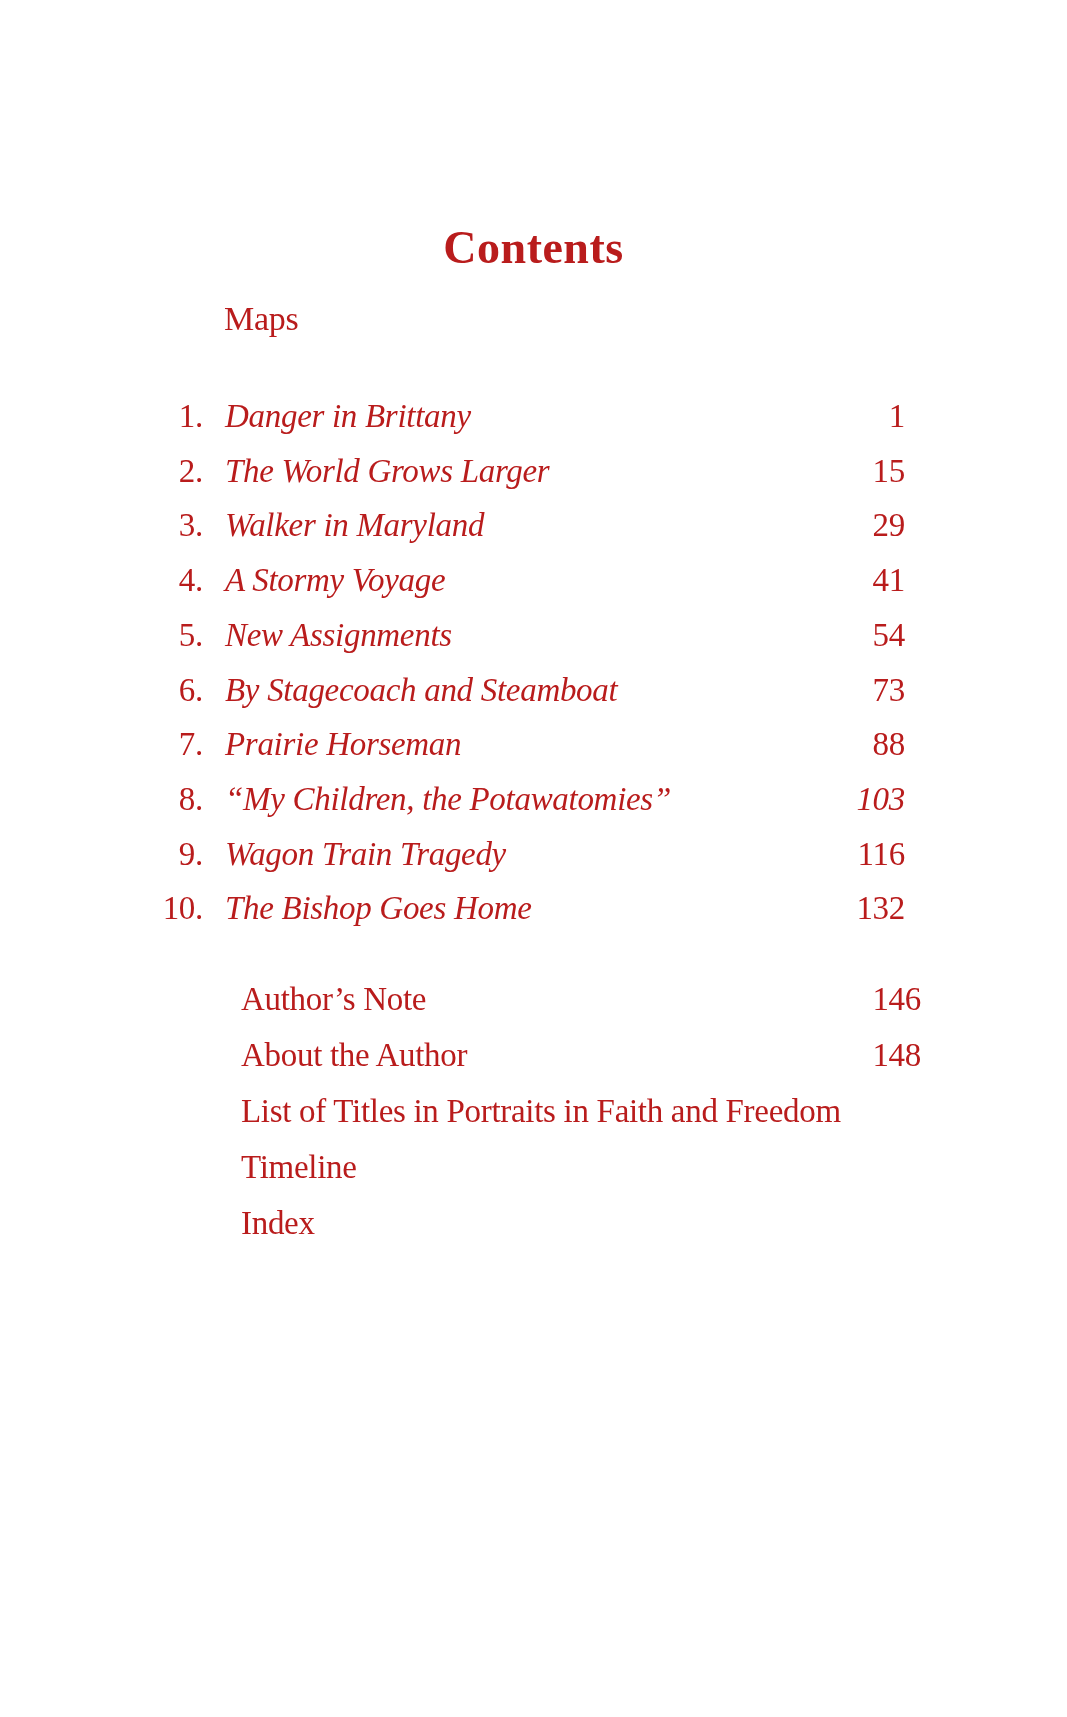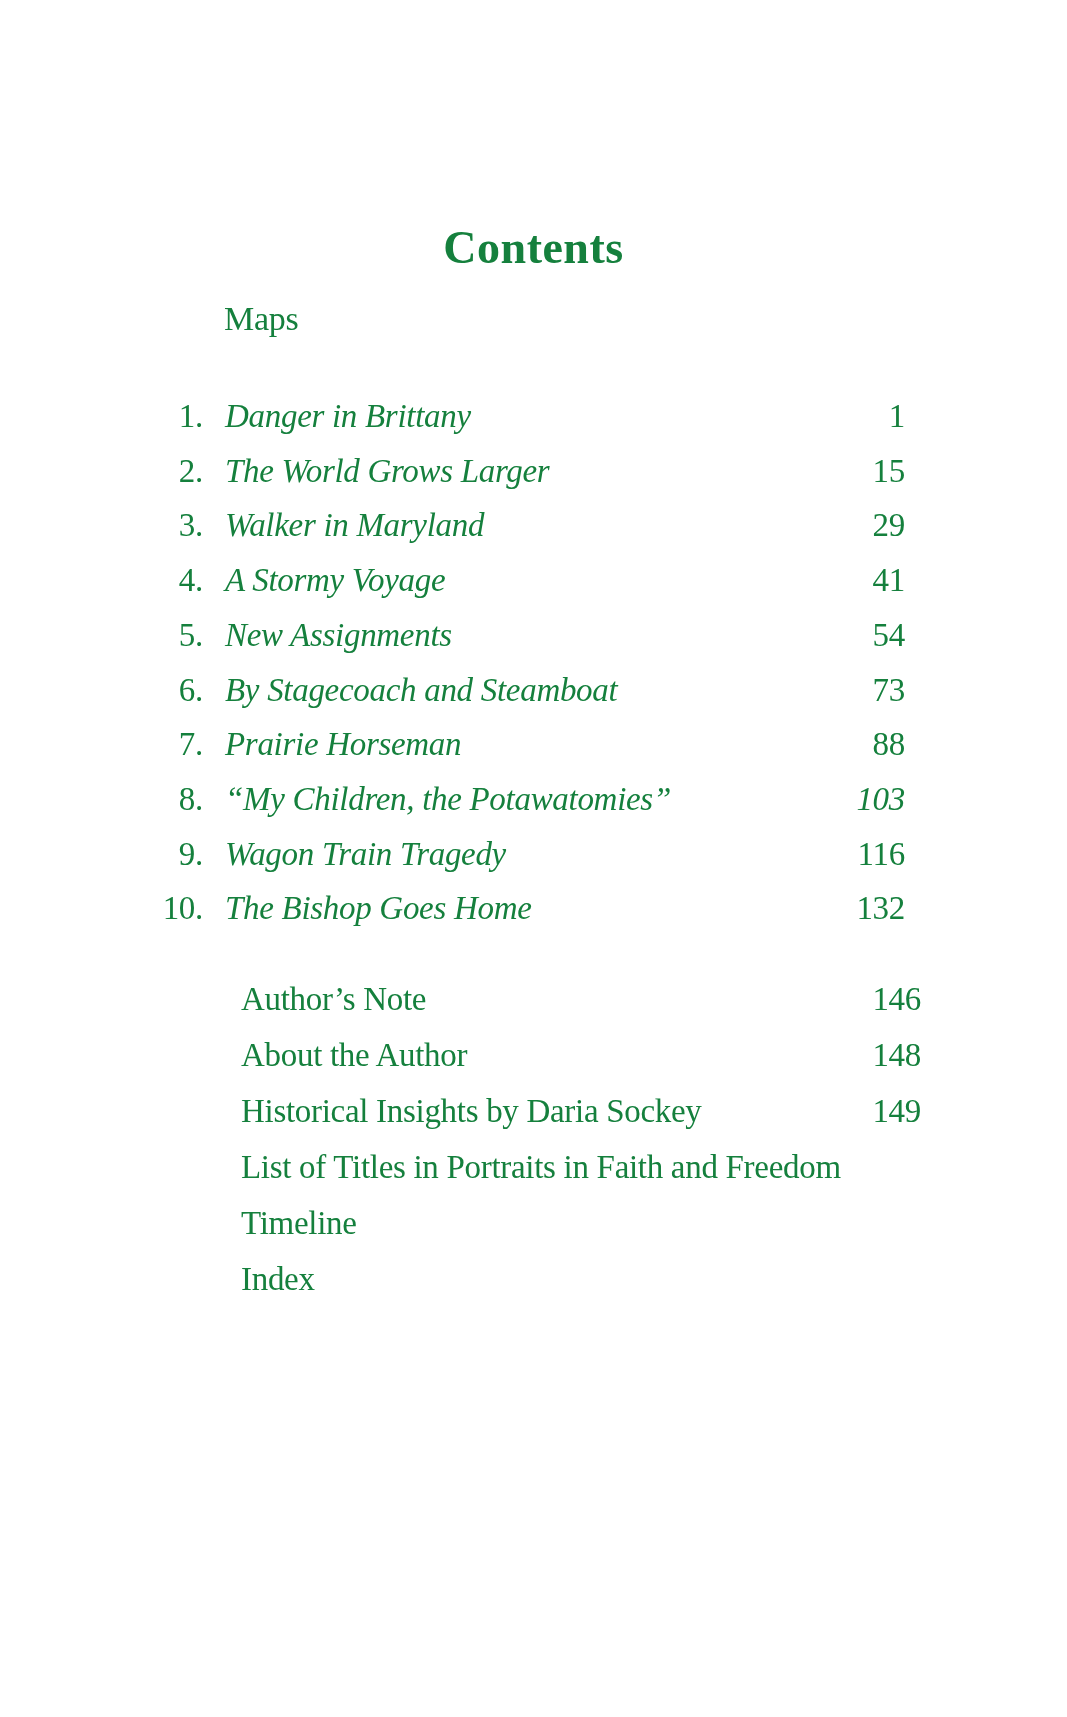--- a/index.html
+++ b/index.html
@@ -7,21 +7,21 @@
     padding: 0;
     background: #ffffff;
   }
   .page {
     position: relative;
     width: 1067px;
     height: 1717px;
     background: #ffffff;
     overflow: hidden;
     font-family: "Liberation Serif", "DejaVu Serif", serif;
-    color: #15803d;
+    color: #b91c1c;
   }
   .contents-title {
     position: absolute;
     top: 192px;
     left: 0;
     width: 1067px;
     text-align: center;
     font-size: 46px;
     line-height: 50px;
     font-weight: bold;
@@ -153,24 +153,20 @@
   <div class="back-list">
     <div class="back-row">
       <span class="back-title">Author’s Note</span>
       <span class="back-page">146</span>
     </div>
     <div class="back-row">
       <span class="back-title">About the Author</span>
       <span class="back-page">148</span>
     </div>
     <div class="back-row">
-      <span class="back-title">Historical Insights by Daria Sockey</span>
-      <span class="back-page">149</span>
-    </div>
-    <div class="back-row">
       <span class="back-title">List of Titles in Portraits in Faith and Freedom</span>
       <span class="back-page"></span>
     </div>
     <div class="back-row">
       <span class="back-title">Timeline</span>
       <span class="back-page"></span>
     </div>
     <div class="back-row">
       <span class="back-title">Index</span>
       <span class="back-page"></span>

